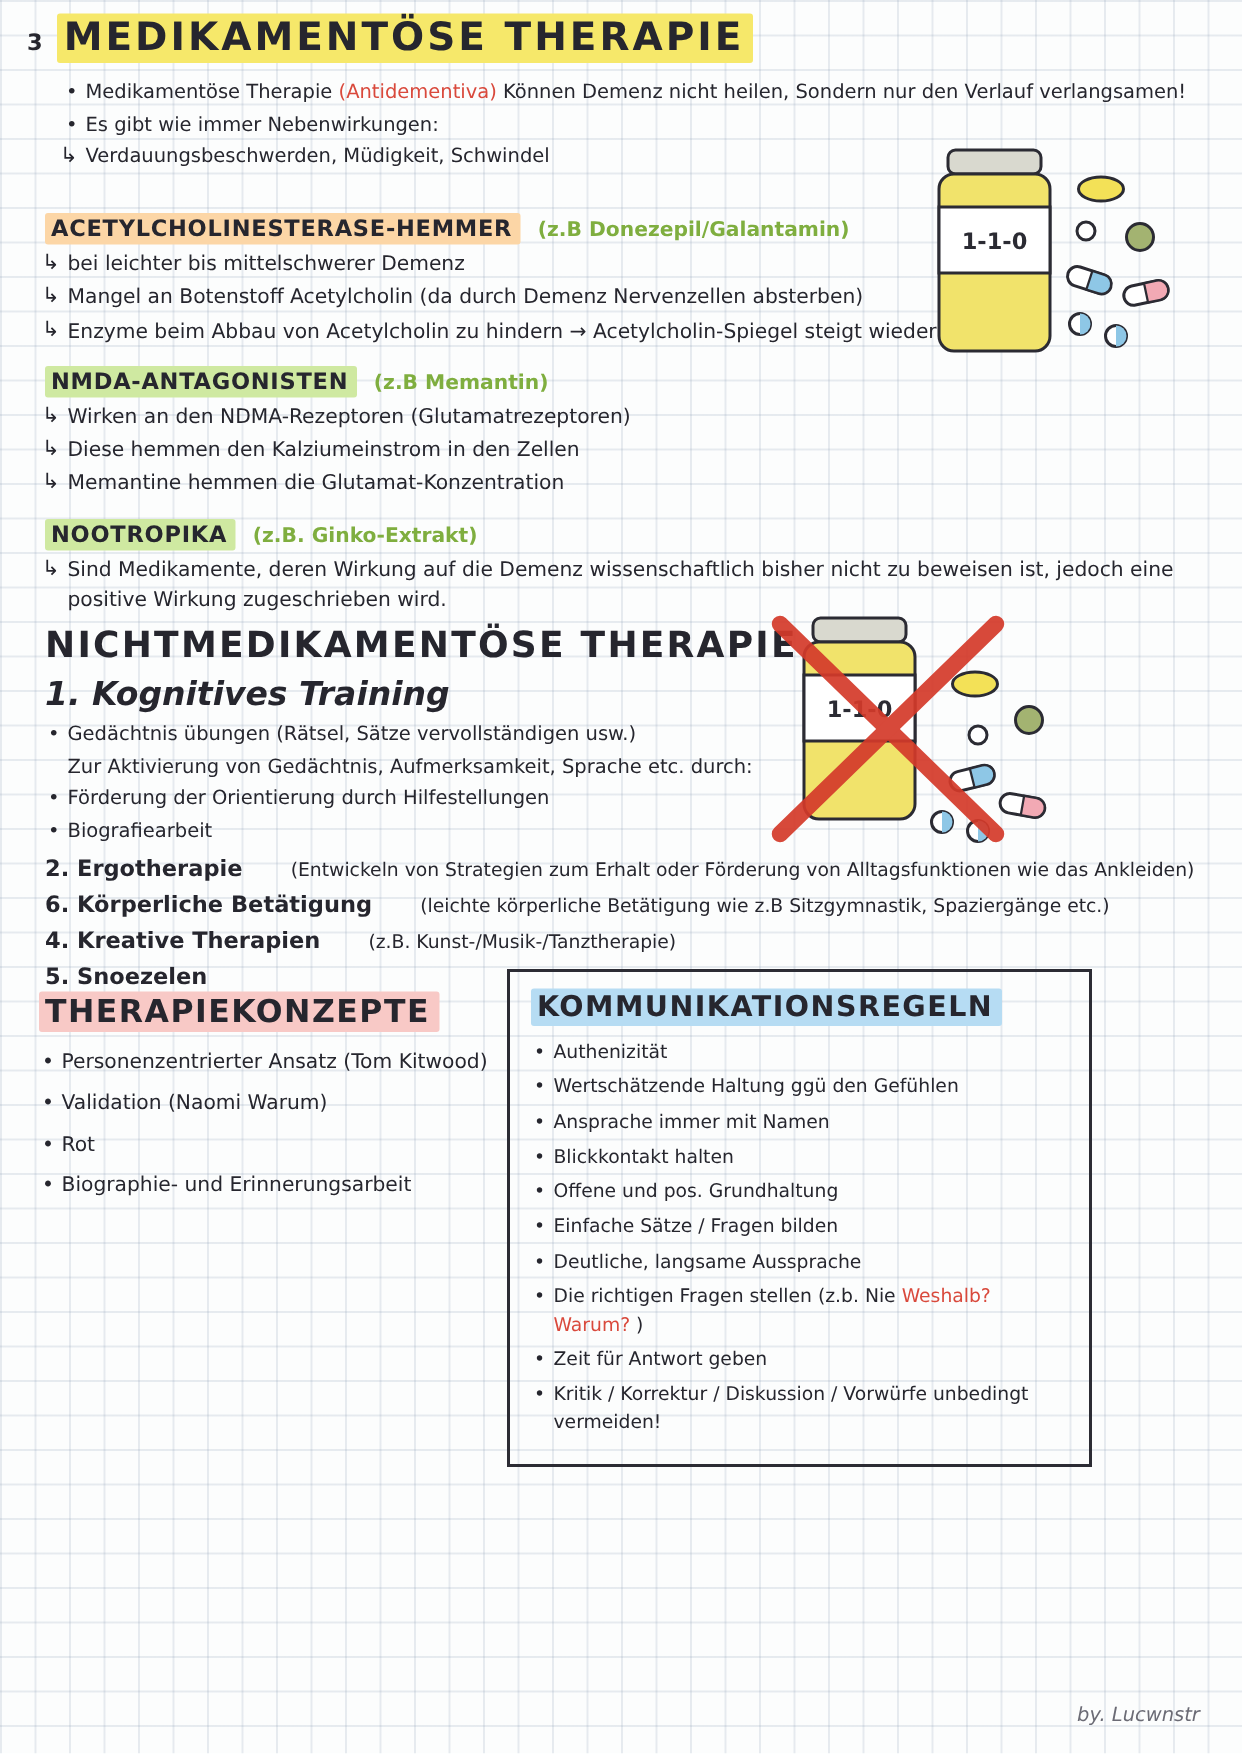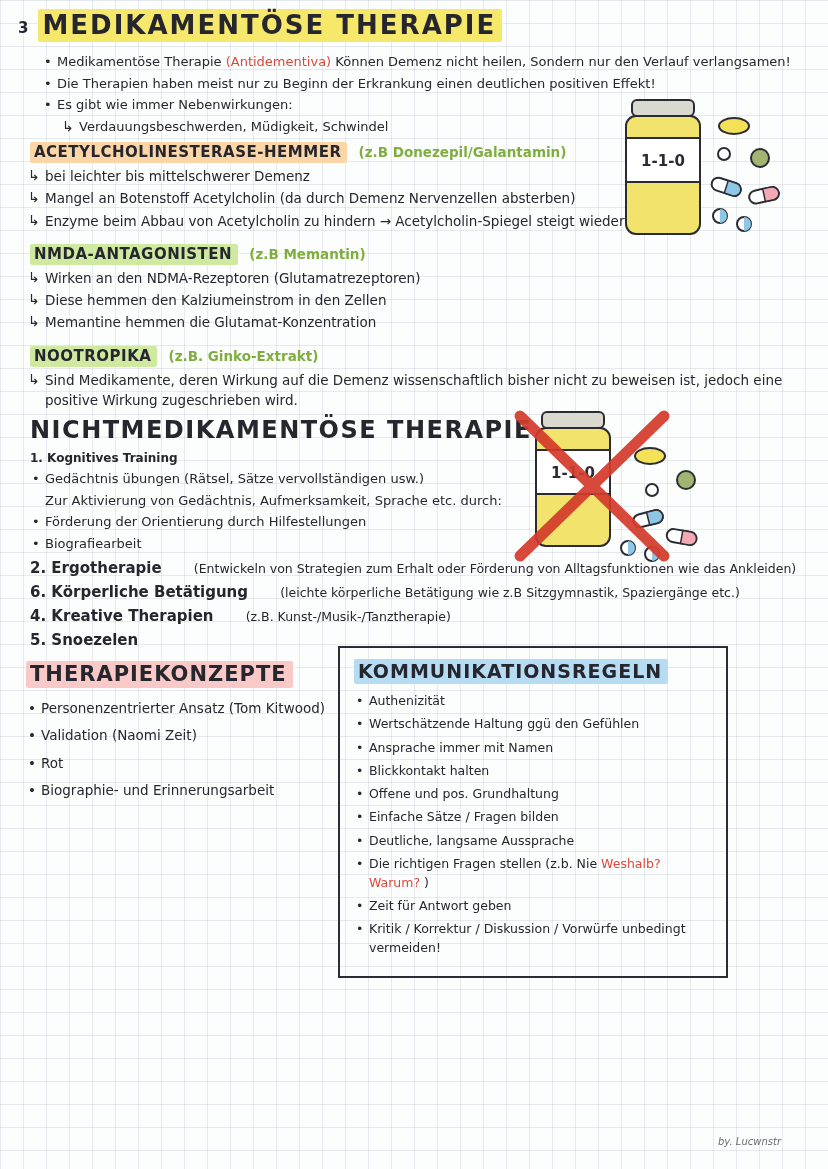--- a/index.html
+++ b/index.html
@@ -41,66 +41,65 @@
   .note-line { position: relative; padding-left: 15px; font-size: 13.5px; line-height: 1.5; margin-bottom: 2px; }
   .note-line.dot::before  { content: "•"; position: absolute; left: 2px; top: 0; }
   .note-line.hook::before { content: "↳"; position: absolute; left: -2px; top: -1px; font-size: 14px; }
 
   
   .header { position: absolute; top: 10px; left: 18px; display: flex; align-items: flex-start; gap: 10px; }
   .page-num { font-weight: 700; font-size: 15px; margin-top: 9px; }
 
   .intro { position: absolute; top: 52px; left: 42px; width: 756px; }
   .intro .note-line { font-size: 13px; margin-bottom: 2px; }
-  .intro .sub { margin-left: 22px; }
+  .intro .sub { margin-left: 0; }
 
   .drug-sections { position: absolute; top: 142px; left: 30px; width: 772px; }
   .drug-section { margin-bottom: 13px; }
   .drug-header { margin-bottom: 5px; }
   .example { font-size: 13.5px; font-weight: 700; margin-left: 6px; }
 
   .bottle1 { position: absolute; left: 612px; top: 96px; }
   .bottle2 { position: absolute; left: 512px; top: 404px; }
 
   .nonmed { position: absolute; top: 416px; left: 30px; width: 795px; }
-  .item1-title { font-size: 12px; font-weight: 700; margin-bottom: 4px; }
+  .item1-title { font-size: 22px; font-weight: 700; margin-bottom: 4px; font-style: italic; }
   .kt-line { max-width: 490px; font-size: 13px; }
   .nm-item { margin-top: 6px; font-size: 13px; }
   .nm-title  { font-size: 15px; font-weight: 700; }
   .nm-detail { font-size: 12.5px; margin-left: 28px; }
 
   .concepts { position: absolute; top: 662px; left: 26px; width: 315px; }
   .concepts .note-line { margin-bottom: 7px; }
 
   .comm-box {
     position: absolute; top: 646px; left: 338px; width: 390px; min-height: 298px;
     border: 2px solid #2c2c34; padding: 12px 14px 14px;
   }
   .comm-box .h-mid { font-size: 19px; margin-bottom: 10px; }
   .comm-box .note-line { font-size: 12.5px; margin-bottom: 4.5px; }
 
-  .signature { position: absolute; top: 1136px; left: 718px; font-size: 10px; font-style: italic; color: #6b6b75; }
+  .signature { position: absolute; top: 1136px; left: 718px; font-size: 13px; font-style: italic; color: #6b6b75; }
 
   svg text { font-family: "DejaVu Sans", sans-serif; font-weight: 700; }
 </style>
 </head>
 <body>
 
 <div class="page">
 
   <div class="header">
     <span class="page-num">3</span>
     <span class="h-main"><span class="hl hl-yellow">MEDIKAMENTÖSE THERAPIE</span></span>
   </div>
 
   <div class="intro">
     <div class="note-line dot">
       <span>Medikamentöse Therapie </span><span class="red">(Antidementiva)</span><span> Können Demenz nicht heilen, Sondern nur den Verlauf verlangsamen!</span>
     </div>
-    <div class="note-line dot">Die Therapien haben meist nur zu Beginn der Erkrankung einen deutlichen positiven Effekt!</div>
     <div class="note-line dot">Es gibt wie immer Nebenwirkungen:</div>
     <div class="note-line hook sub">Verdauungsbeschwerden, Müdigkeit, Schwindel</div>
   </div>
 
   <div class="drug-sections">
 
     <div class="drug-section">
       <div class="drug-header">
         <span class="hl hl-peach h-sub">ACETYLCHOLINESTERASE-HEMMER</span>
         <span class="green example">(z.B Donezepil/Galantamin)</span>
@@ -207,21 +206,21 @@
     </g>
     <g stroke="#d43a2a" stroke-width="11" stroke-linecap="round" opacity="0.92">
       <line x1="8" y1="12" x2="152" y2="152"></line>
       <line x1="152" y1="12" x2="8" y2="152"></line>
     </g>
   </svg>
 
   <div class="concepts">
     <div class="h-mid"><span class="hl hl-pink">THERAPIEKONZEPTE</span></div>
     <div class="note-line dot">Personenzentrierter Ansatz (Tom Kitwood)</div>
-    <div class="note-line dot">Validation (Naomi Zeit)</div>
+    <div class="note-line dot">Validation (Naomi Warum)</div>
     <div class="note-line dot">Rot</div>
     <div class="note-line dot">Biographie- und Erinnerungsarbeit</div>
   </div>
 
   <div class="comm-box">
     <div class="h-mid"><span class="hl hl-blue">KOMMUNIKATIONSREGELN</span></div>
     <div class="note-line dot">Authenizität</div>
     <div class="note-line dot">Wertschätzende Haltung ggü den Gefühlen</div>
     <div class="note-line dot">Ansprache immer mit Namen</div>
     <div class="note-line dot">Blickkontakt halten</div>

